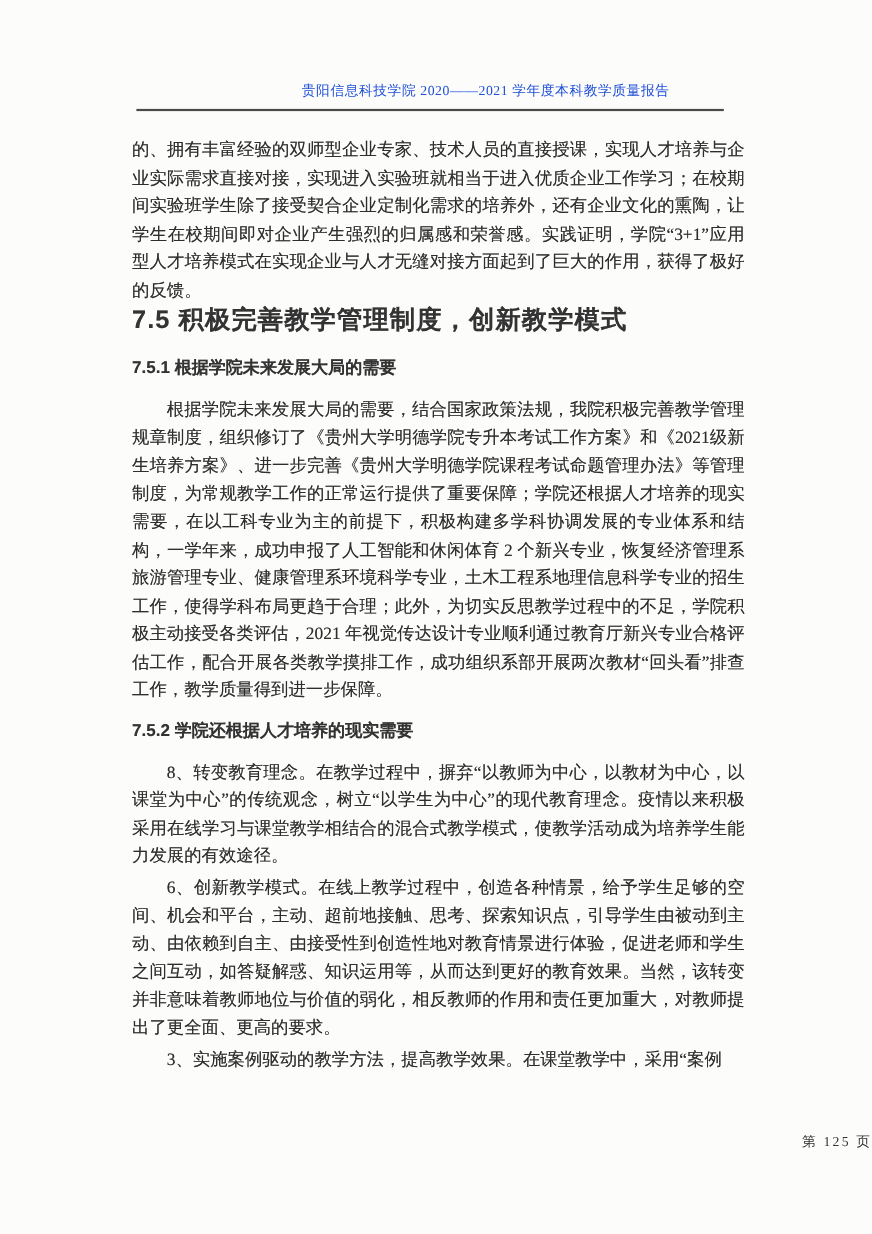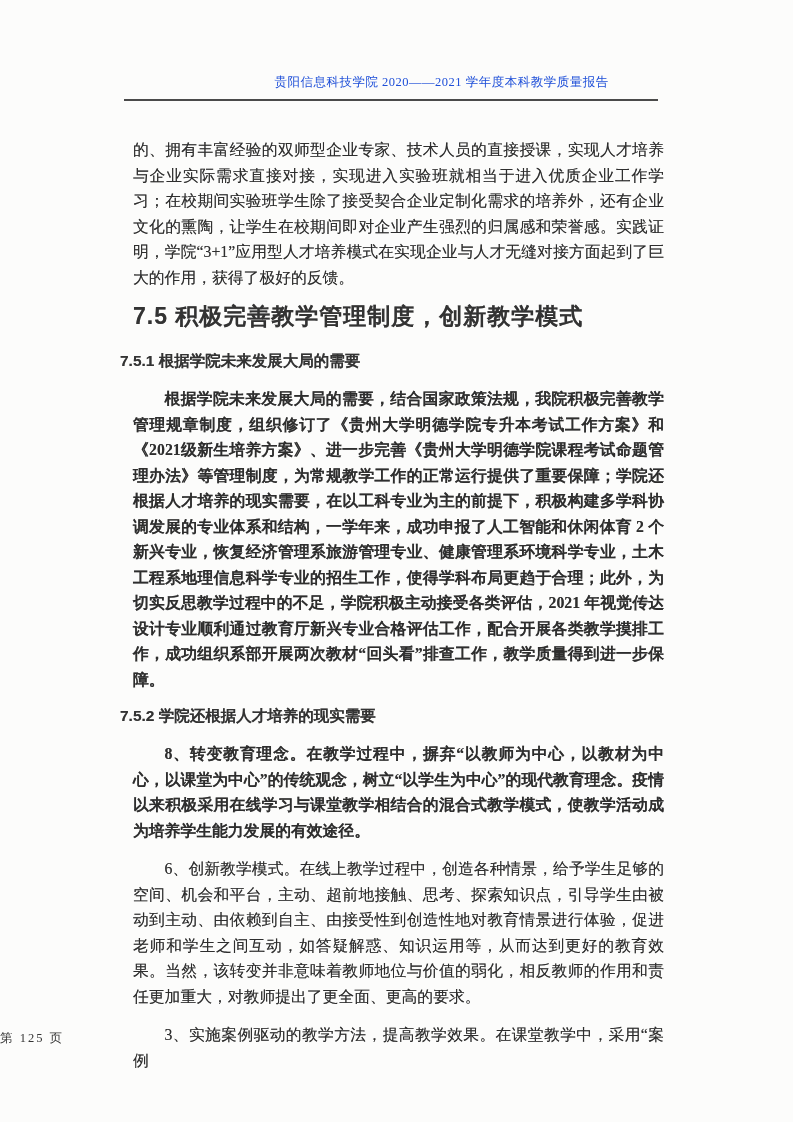--- a/index.html
+++ b/index.html
@@ -40,21 +40,21 @@
   .content {
     position: absolute;
     left: 120px;
     top: 124px;
     width: 557px;
     text-align: justify;
     font-size: 15.8px;
     line-height: 25.5px;
     text-shadow: 0 0 0.4px rgba(46,46,46,0.55);
   }
-  .content p { margin: 13px; }
+  .content p { margin: 0; }
   .indent { text-indent: 2em; }
   .sec-heading {
     font-family: "Liberation Sans", "DejaVu Sans", sans-serif;
     font-weight: bold;
     font-size: 23px;
     line-height: 26px;
     margin: 30px 0 0 0;
     letter-spacing: 1px;
     text-align: left;
     color: #333333;
@@ -62,28 +62,28 @@
   .sub-heading {
     font-family: "Liberation Sans", "DejaVu Sans", sans-serif;
     font-weight: bold;
     font-size: 15.5px;
     line-height: 22px;
     text-align: left;
     color: #333333;
   }
   .sub-heading.first { margin: 21px 0 0 0; }
   .sub-heading.second { margin: 13px 0 0 0; }
-  .body-para { margin-top: 14px !important; font-weight: bold; }
+  .body-para { margin-top: 14px !important; }
   .follow-para { margin-top: 3px !important; }
   .page-footer {
     position: absolute;
     top: 1030px;
     left: 0;
     width: 100%;
-    text-align: left;
+    text-align: right;
     font-size: 12.5px;
     letter-spacing: 2px;
     color: #343434;
     white-space: nowrap;
   }
 </style>
 </head>
 <body>
 
 <div class="page">

